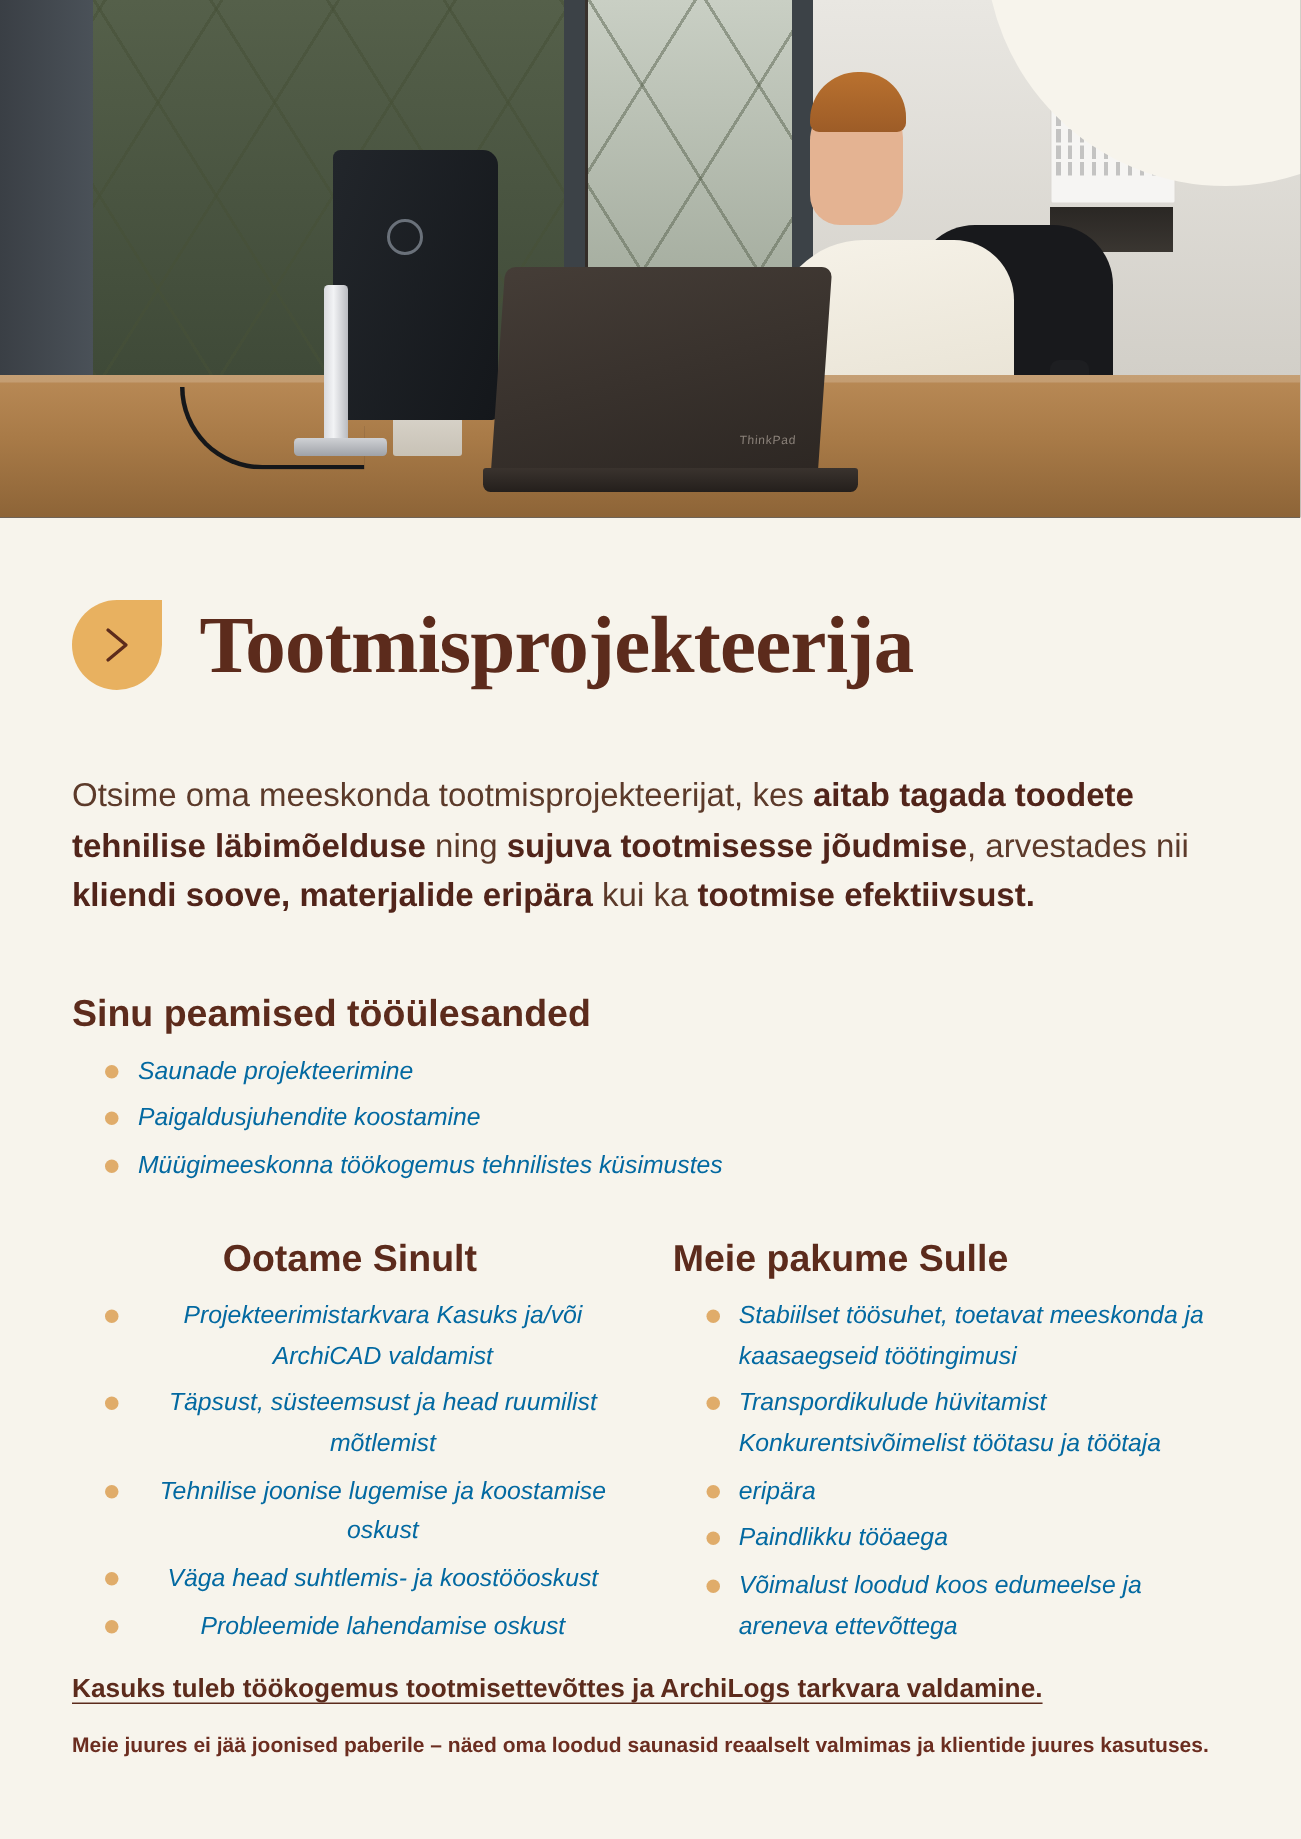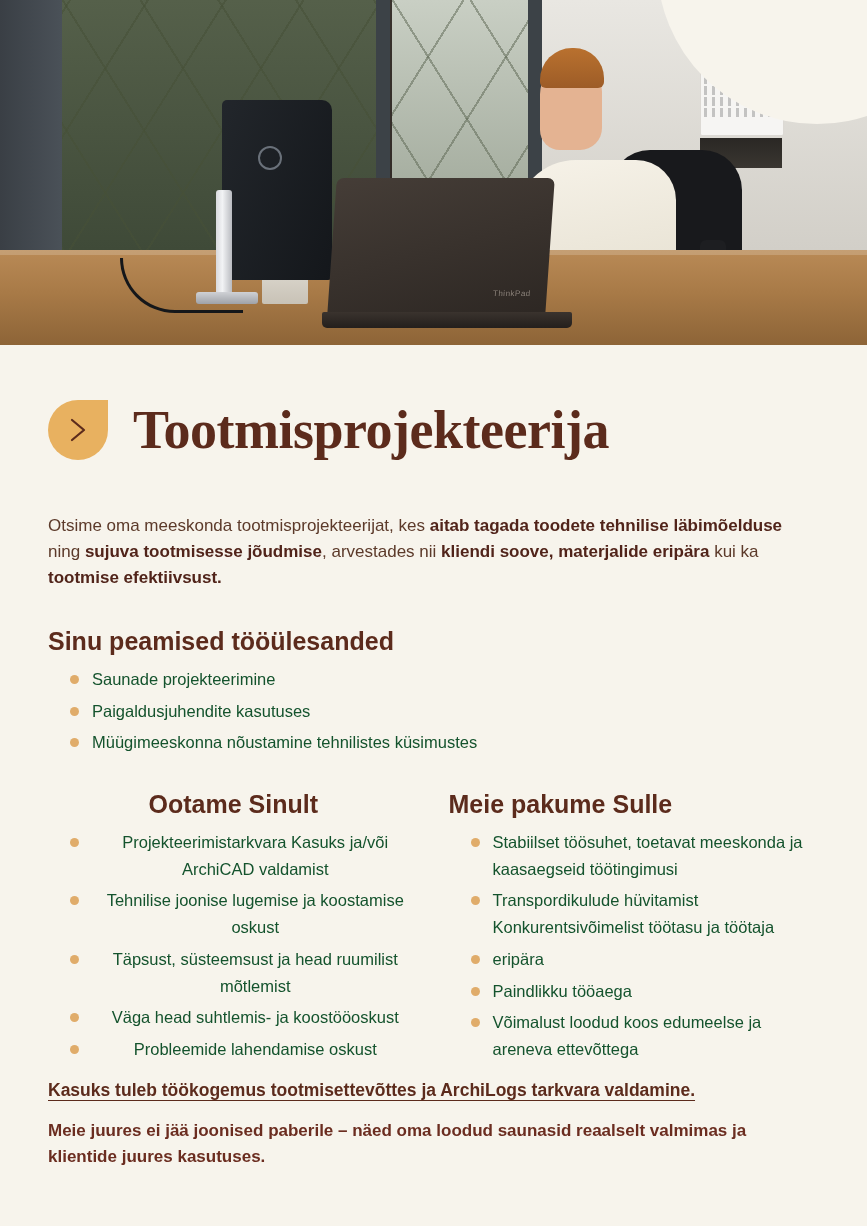--- a/index.html
+++ b/index.html
@@ -243,47 +243,48 @@
     font-family: "Liberation Serif", serif;
     font-size: 54px;
     line-height: 1;
     color: #5C2B1C;
     letter-spacing: -0.5px;
     white-space: nowrap;
   }
 
   .intro {
     margin-top: 20px;
-    font-size: 17px;
+    font-size: 22px;
     line-height: 1.52;
     color: #5C3A2A;
     max-width: 770px;
   }
   .intro b { color: #51241A; font-weight: 700; }
 
   .section-title {
     font-size: 25px;
     font-weight: 700;
     color: #5C2B1C;
-    margin: 36px 0 10px;
+    margin: 48px 0 10px;
   }
   .section-title.compact { margin-top: 0; }
 
   ul.bullets {
     list-style: none;
     margin: 0;
     padding: 0 0 0 22px;
   }
   ul.bullets li {
     position: relative;
     padding-left: 22px;
     margin-bottom: 5px;
     font-size: 16.5px;
     line-height: 1.62;
-    color: #14532d;
+    color: #0369a1;
+    font-style: italic;
   }
   ul.bullets li:before {
     content: "";
     position: absolute;
     left: 0;
     top: 9px;
     width: 9px;
     height: 9px;
     border-radius: 50%;
     background: #E0AC6A;
@@ -300,21 +301,21 @@
   .highlight {
     margin-top: 12px;
     font-size: 17.5px;
     font-weight: 700;
     color: #5C2B1C;
     text-decoration: underline;
     text-underline-offset: 4px;
   }
   .note {
     margin-top: 12px;
-    font-size: 17px;
+    font-size: 14px;
     font-weight: 700;
     color: #6B2D20;
     line-height: 1.5;
   }
 </style>
 </head>
 <body>
 
 <div class="poster">
 
@@ -379,31 +380,31 @@
         </svg>
       </div>
       <h1 class="page-title">Tootmisprojekteerija</h1>
     </div>
 
     <p class="intro"><span>Otsime oma meeskonda tootmisprojekteerijat, kes </span><b>aitab tagada toodete tehnilise läbimõelduse</b><span> ning </span><b>sujuva tootmisesse jõudmise</b><span>, arvestades nii </span><b>kliendi soove, materjalide eripära</b><span> kui ka </span><b>tootmise efektiivsust.</b></p>
 
     <h2 class="section-title">Sinu peamised tööülesanded</h2>
     <ul class="bullets">
         <li>Saunade projekteerimine</li>
-        <li>Paigaldusjuhendite kasutuses</li>
-        <li>Müügimeeskonna nõustamine tehnilistes küsimustes</li>
+        <li>Paigaldusjuhendite koostamine</li>
+        <li>Müügimeeskonna töökogemus tehnilistes küsimustes</li>
       </ul>
 
     <div class="two-col">
       <div class="col left">
         <h2 class="section-title compact">Ootame Sinult</h2>
         <ul class="bullets">
             <li>Projekteerimistarkvara Kasuks ja/või ArchiCAD valdamist</li>
+            <li>Täpsust, süsteemsust ja head ruumilist mõtlemist</li>
             <li>Tehnilise joonise lugemise ja koostamise oskust</li>
-            <li>Täpsust, süsteemsust ja head ruumilist mõtlemist</li>
             <li>Väga head suhtlemis- ja koostööoskust</li>
             <li>Probleemide lahendamise oskust</li>
           </ul>
       </div>
       <div class="col">
         <h2 class="section-title compact">Meie pakume Sulle</h2>
         <ul class="bullets">
             <li>Stabiilset töösuhet, toetavat meeskonda ja kaasaegseid töötingimusi</li>
             <li>Transpordikulude hüvitamist Konkurentsivõimelist töötasu ja töötaja</li>
             <li>eripära</li>

